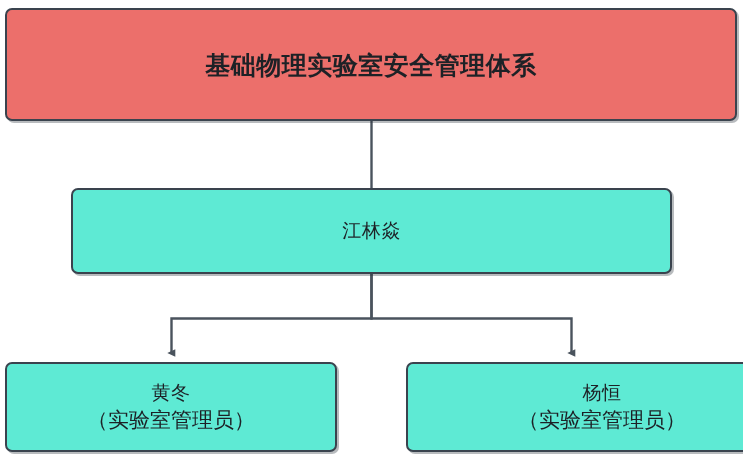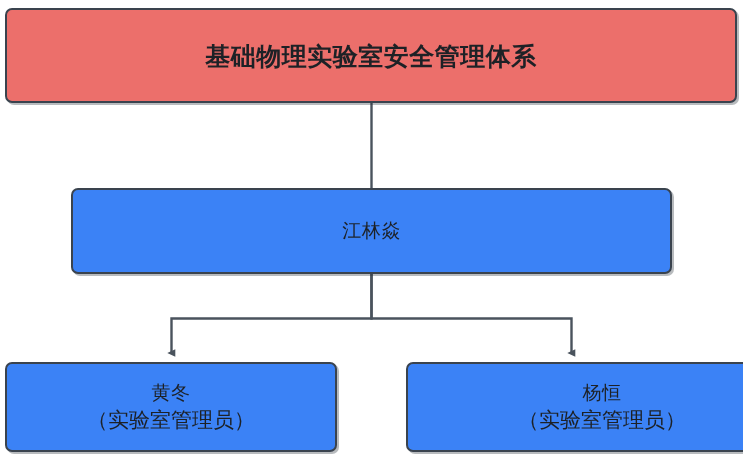--- a/index.html
+++ b/index.html
@@ -27,21 +27,21 @@
     flex-direction: column;
     align-items: center;
     justify-content: center;
     text-align: center;
     color: #1d2126;
   }
   .node.root {
     background: #ec6f6b;
   }
   .node.branch, .node.leaf {
-    background: #3b82f6;
+    background: #5eead4;
     justify-content: center;
   }
   .node-title {
     font-weight: bold;
     letter-spacing: 0.5px;
   }
   .node.root .node-title {
     font-size: 25px;
     line-height: 1.2;
   }
@@ -86,21 +86,21 @@
       </marker>
     </defs>
 
     <line x1="371.5" y1="103" x2="371.5" y2="188" stroke="#4a535d" stroke-width="2.4"></line>
 
     <path d="M 371.5 274 L 371.5 318.5 L 171.5 318.5 L 171.5 353" fill="none" stroke="#4a535d" stroke-width="2.4" marker-end="url(#arrowhead)"></path>
 
     <path d="M 371.5 274 L 371.5 318.5 L 571.5 318.5 L 571.5 353" fill="none" stroke="#4a535d" stroke-width="2.4" marker-end="url(#arrowhead)"></path>
   </svg>
 
-  <div class="node root" style="left:5px; top:8px; width:732px; height:95px;">
+  <div class="node root" style="left:5px; top:8px; width:732px; height:113px;">
     <div class="node-title">基础物理实验室安全管理体系</div>
   </div>
 
   <div class="node branch" style="left:71px; top:188px; width:601px; height:86px;">
     <div class="node-title">江林焱</div>
   </div>
 
   <div class="node leaf" style="left:5px; top:362px; width:332px; height:90px;">
     <div class="node-title">黄冬</div>
     <div class="node-subtitle">（实验室管理员）</div>

